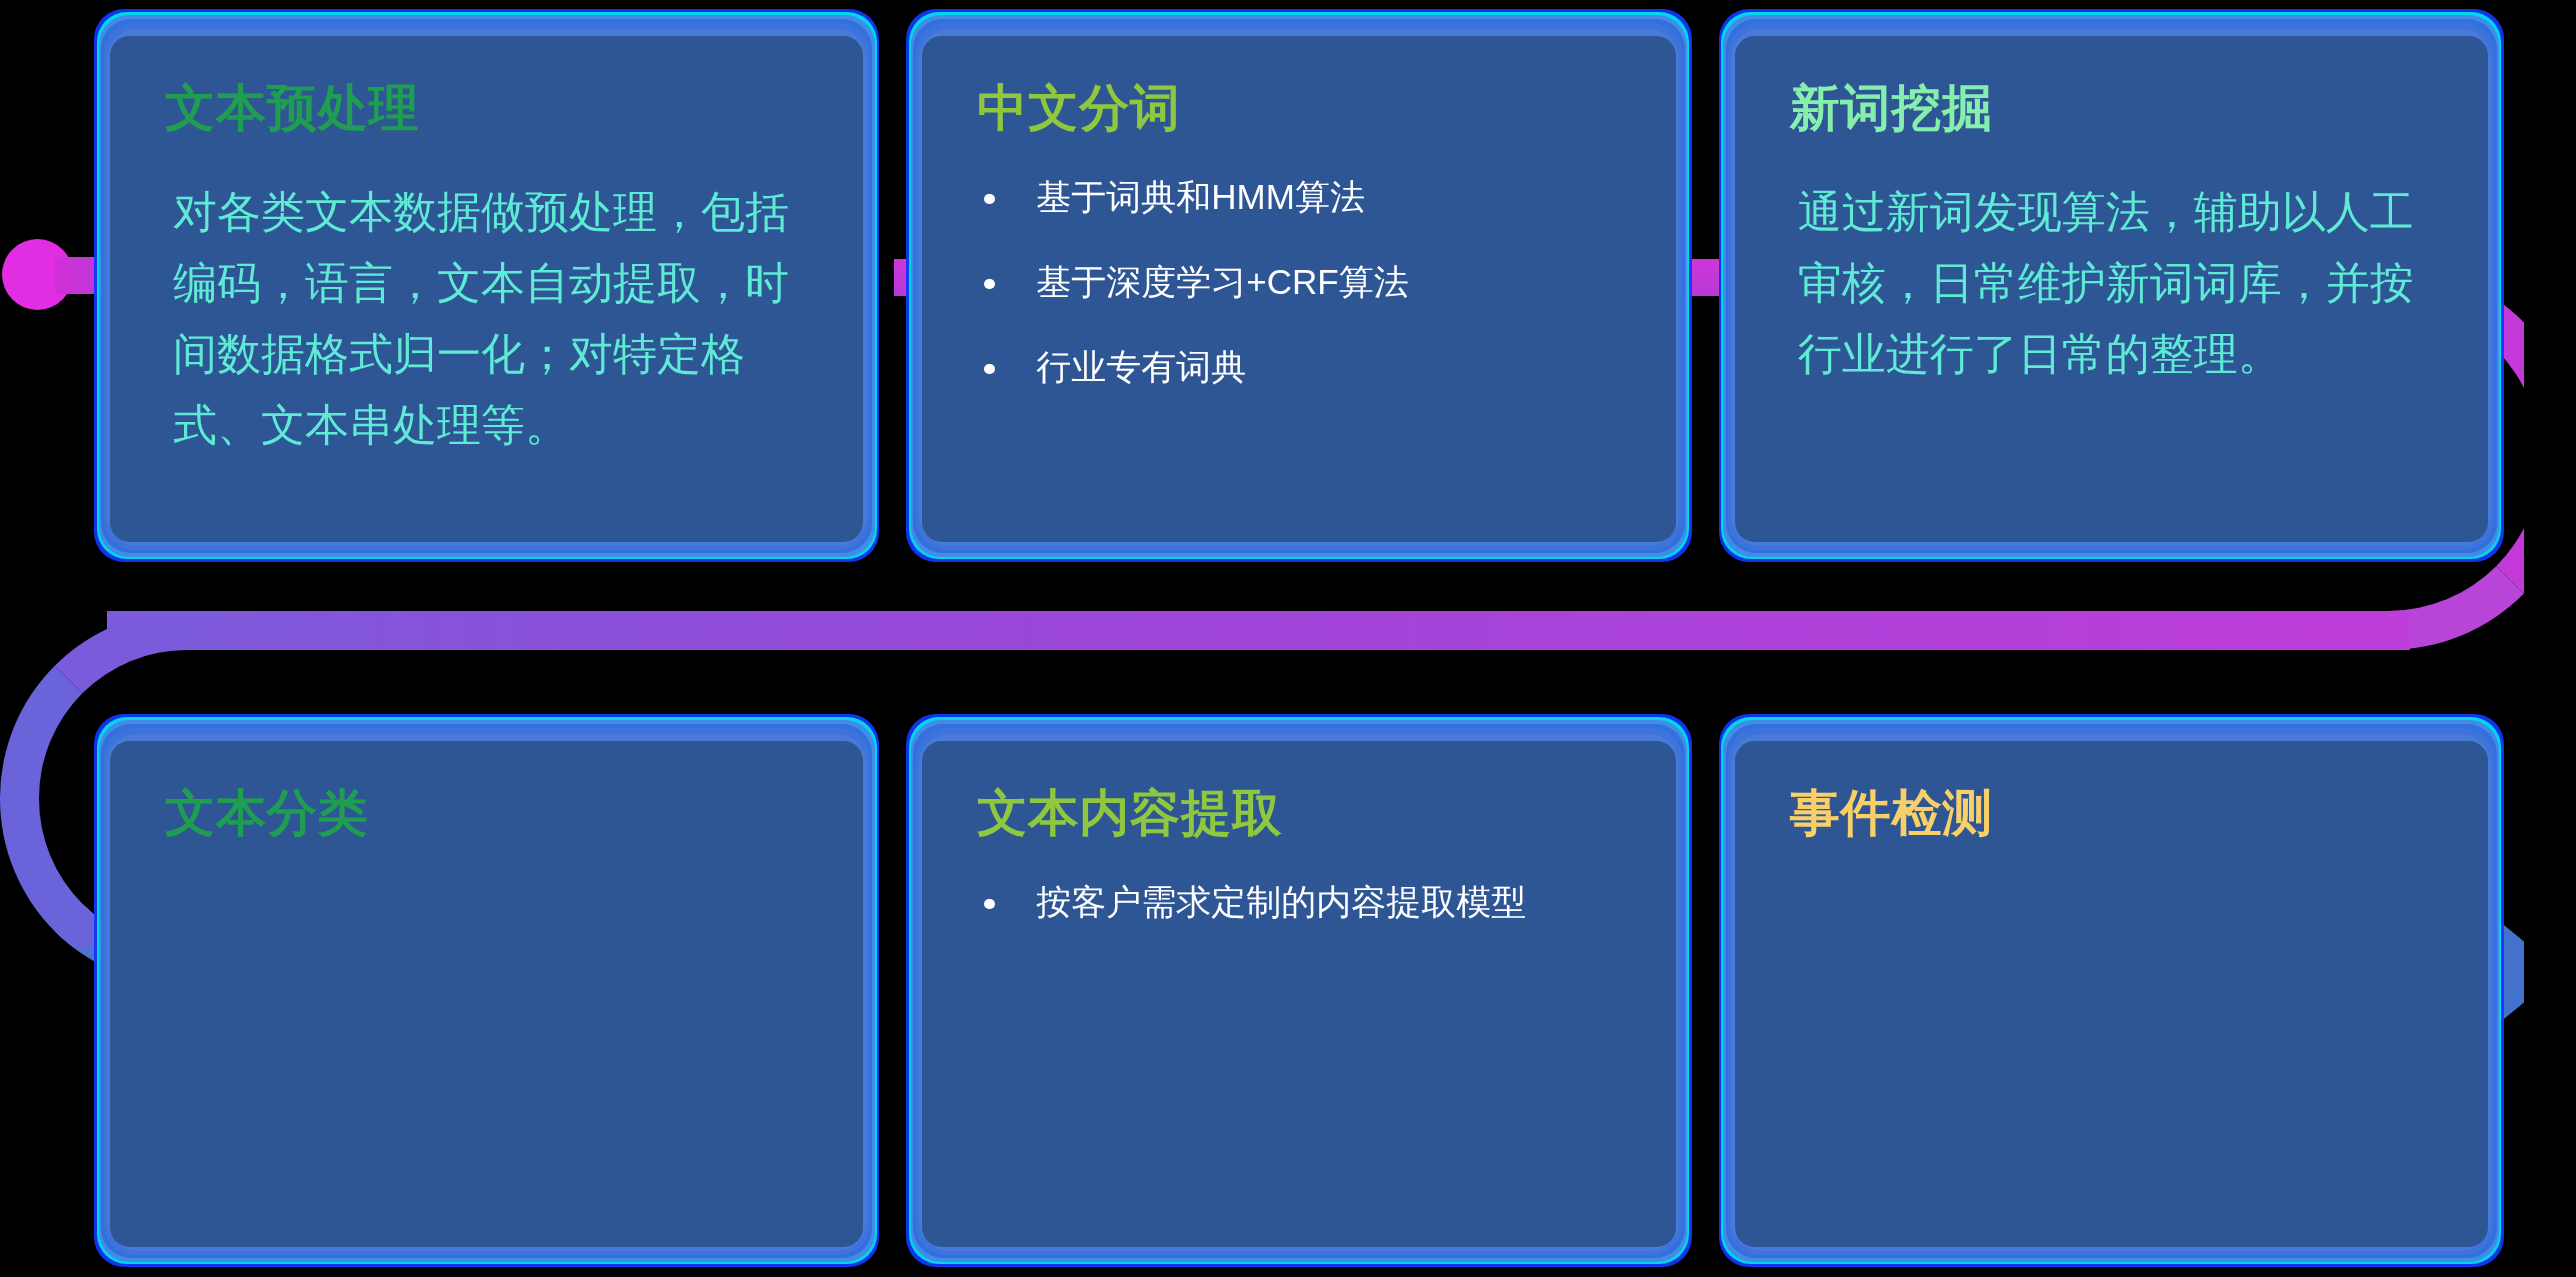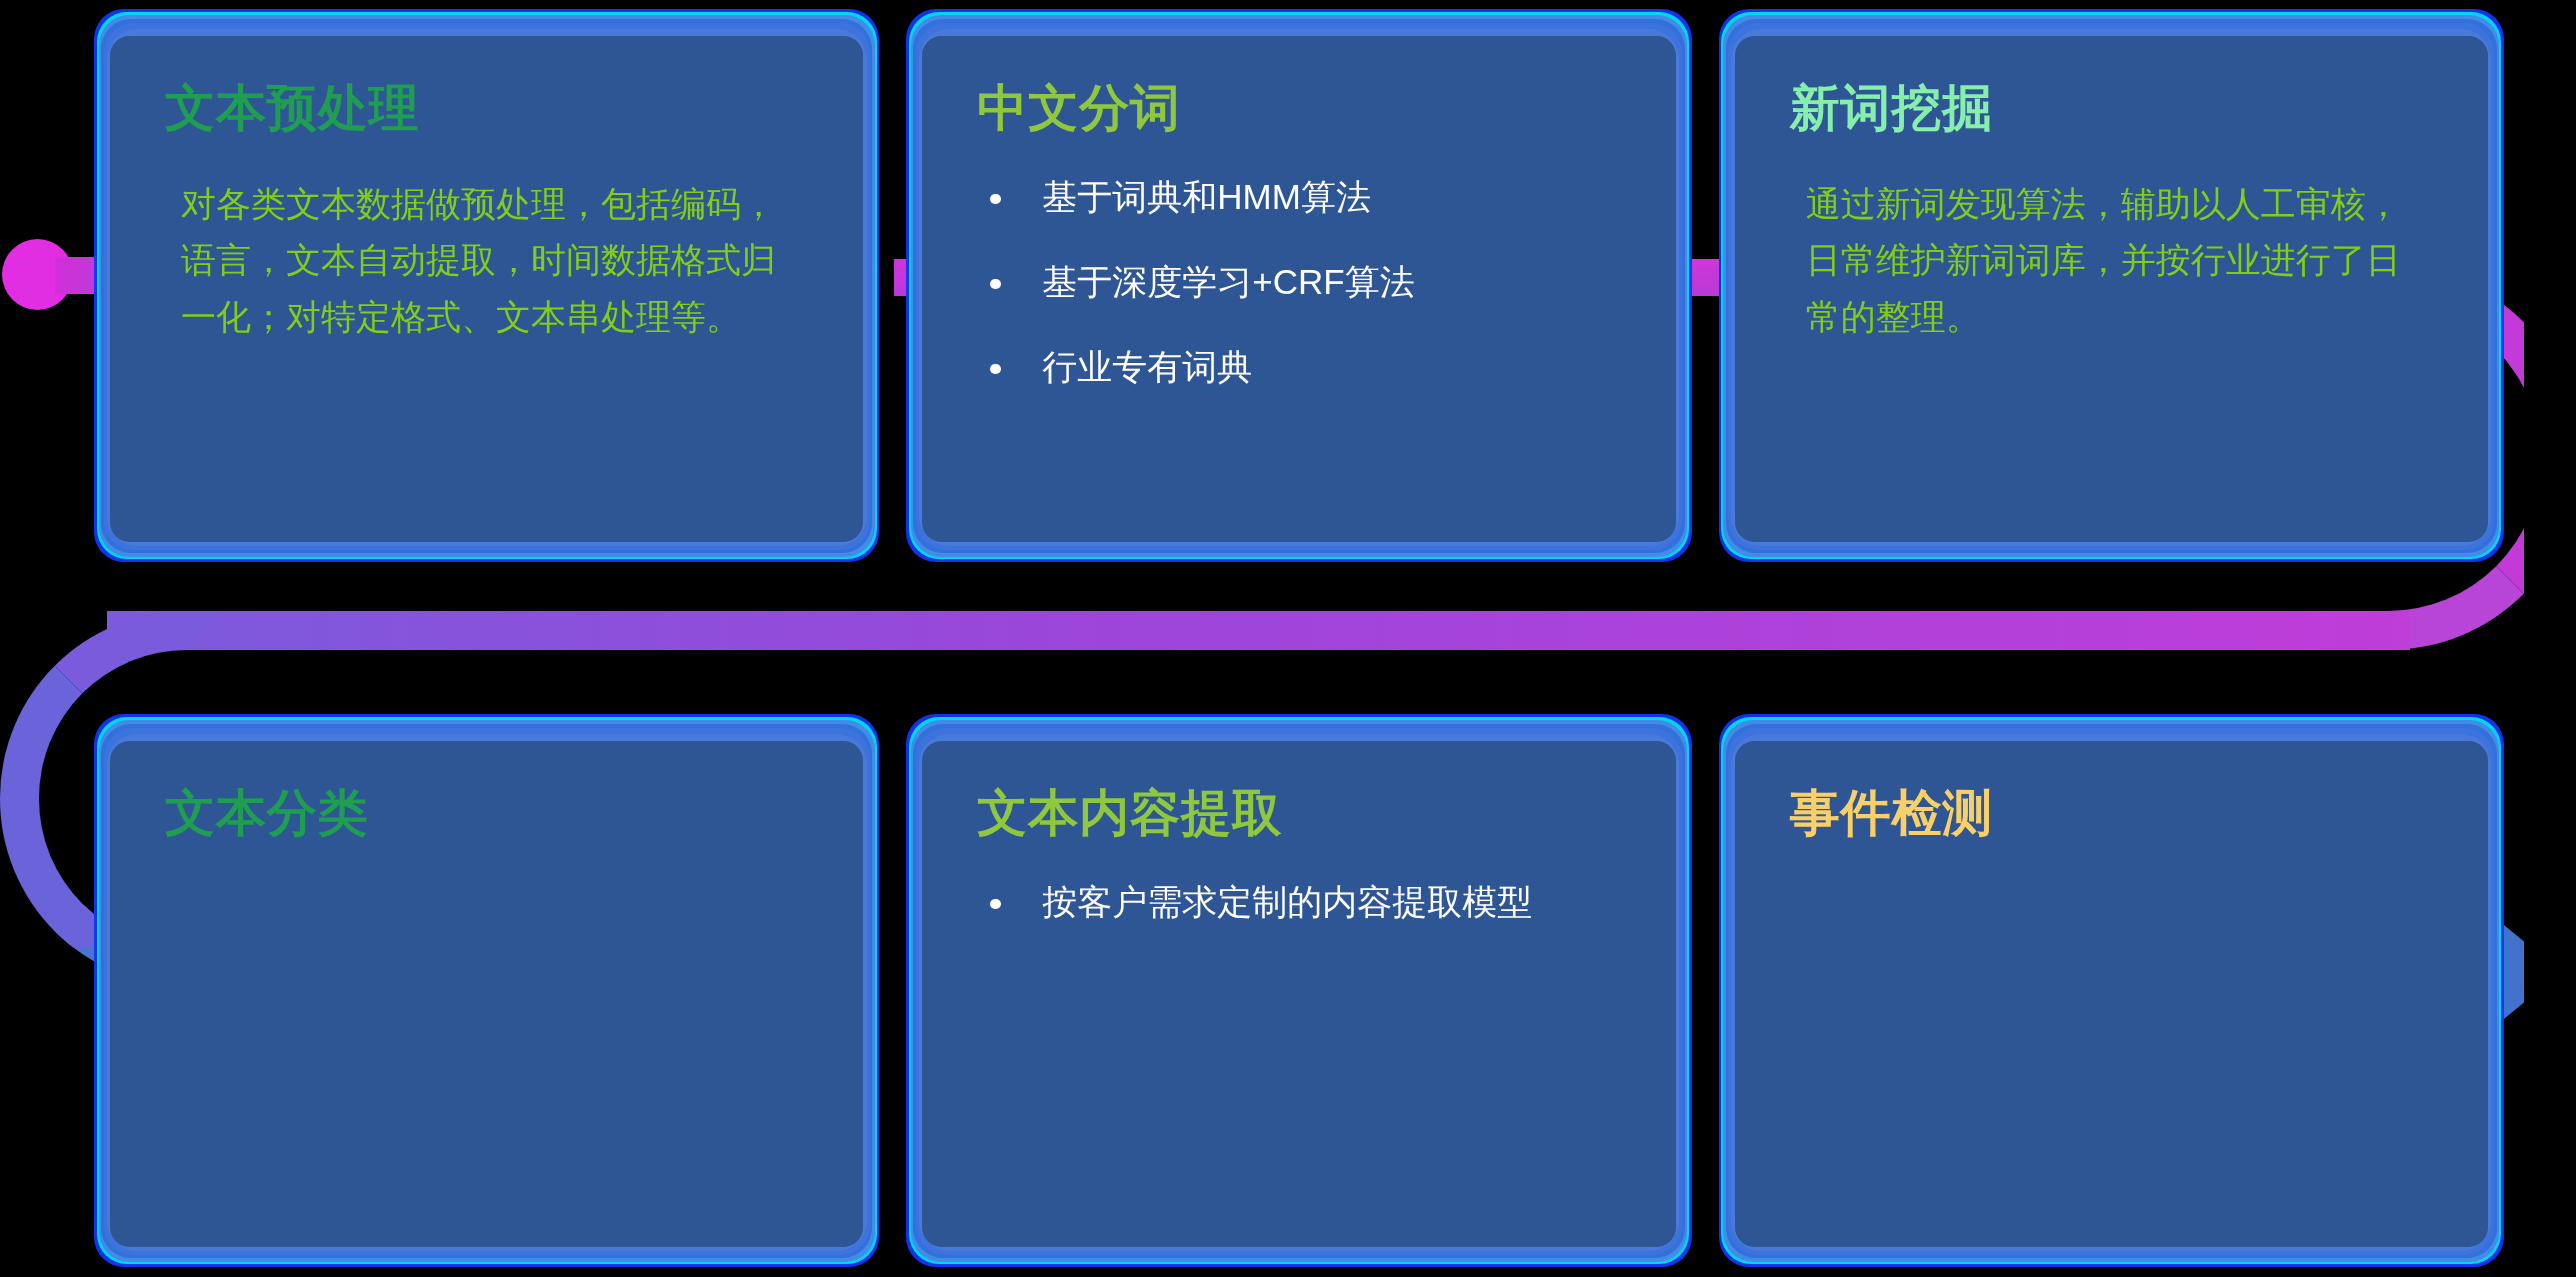--- a/index.html
+++ b/index.html
@@ -165,29 +165,29 @@
   .card-title {
     font-size: 50px;
     font-weight: bold;
     line-height: 1.05;
     letter-spacing: 0.9px;
     margin: 0 0 41px 0;
     white-space: nowrap;
   }
 
   .card-body {
-    font-size: 35px;
+    font-size: 44px;
     line-height: 1.62;
-    color: #84cc16;
-    margin: 16px;
+    color: #5eead4;
+    margin: 8px;
   }
 
   ul.bullets {
     list-style: none;
-    margin: 6px;
+    margin: 0;
     padding: 0;
   }
   ul.bullets li {
     position: relative;
     font-size: 35px;
     line-height: 1.2;
     color: #ffffff;
     padding-left: 59px;
     margin-bottom: 43px;
   }

